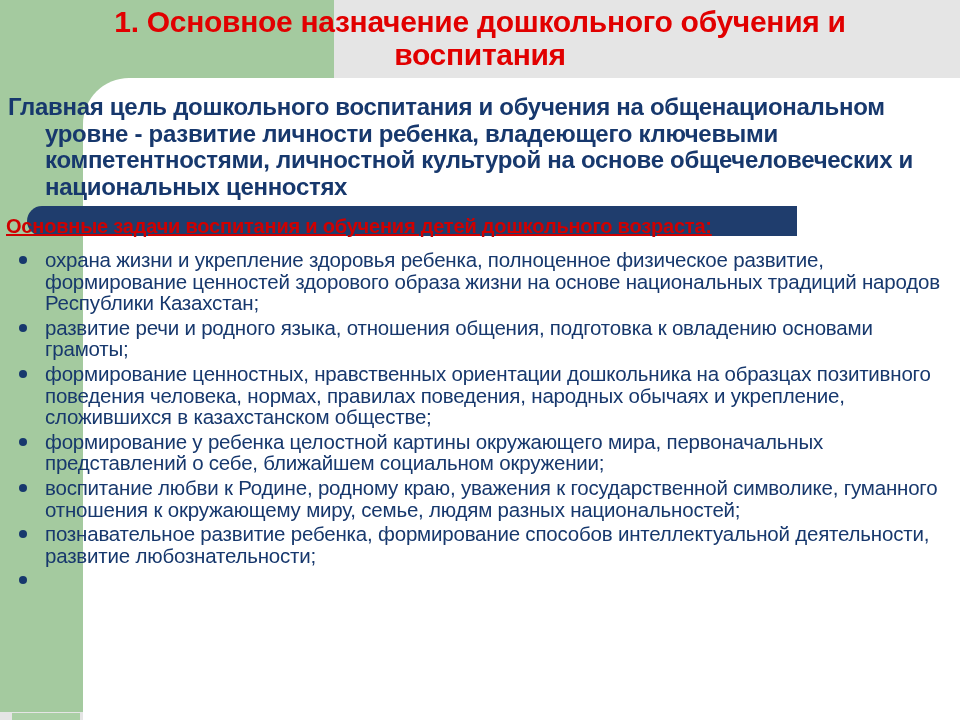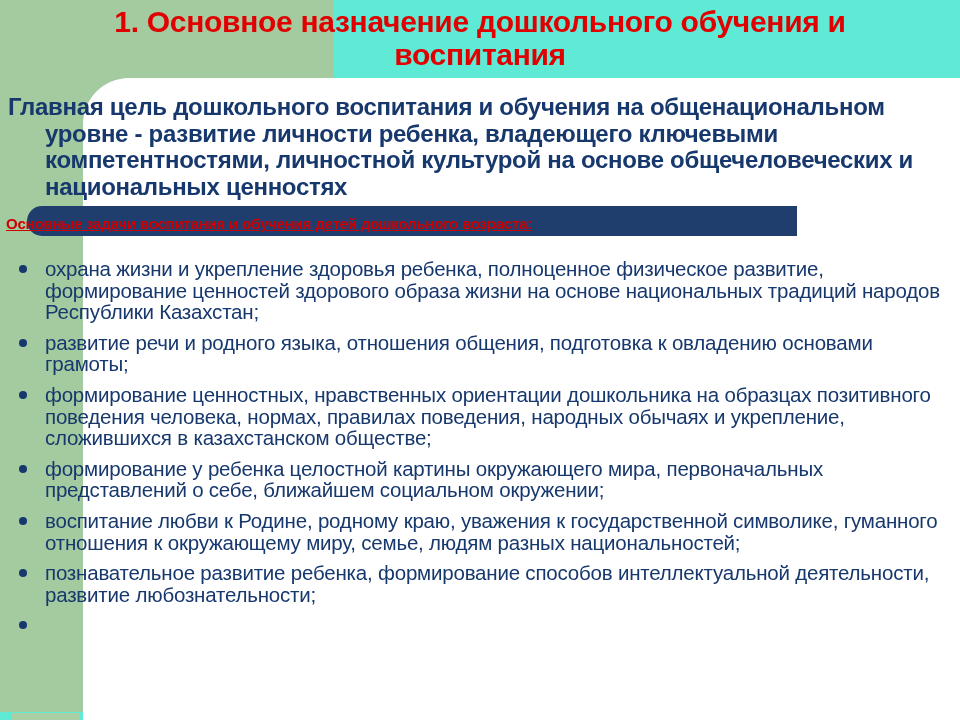--- a/index.html
+++ b/index.html
@@ -1,17 +1,17 @@
 <!DOCTYPE html>
 <html style="--sage-green: #a4ca9f; --sage-shadow: #aacfa5; --navy-bar: #1f3d6d; --title-red: #e10000; --caption-red: #cf0000; --text-blue: #17386d;"><head>
 <meta charset="utf-8">
 <style>
   html,body{margin:0;padding:0;background:#ffffff;}
   .slide{
-    position:relative;width:960px;height:720px;overflow:hidden;background:#5eead4;
+    position:relative;width:960px;height:720px;overflow:hidden;background:#e5e5e5;
     font-family:"Liberation Sans", sans-serif;
   }
   
   .green-band{position:absolute;left:0;top:0;width:334px;height:80px;background:var(--sage-green,#a4ca9f);}
   .green-col{position:absolute;left:0;top:0;width:123px;height:712px;background:var(--sage-green,#a4ca9f);}
   .green-strip{position:absolute;left:12px;top:713px;width:68px;height:7px;background:var(--sage-shadow,#aacfa5);}
   .content-box{
     position:absolute;left:83px;top:78px;width:877px;height:642px;background:#ffffff;
     border-top-left-radius:46px;
   }
@@ -27,29 +27,29 @@
     color:var(--text-blue,#17386d);font-size:24px;font-weight:bold;line-height:26.5px;
     padding-left:37px;text-indent:-37px;letter-spacing:-0.3px;
   }
   
   .navy-bar{
     position:absolute;left:27px;top:206px;width:770px;height:30px;
     background:var(--navy-bar,#1f3d6d);border-radius:15px 0 0 15px;
   }
   .caption{
     position:absolute;left:6px;top:215px;
-    color:var(--caption-red,#cf0000);font-size:15px;font-weight:bold;
+    color:var(--caption-red,#cf0000);font-size:20px;font-weight:bold;
     text-decoration:underline;letter-spacing:-0.2px;white-space:nowrap;
   }
   
   ul.bullets{
     position:absolute;left:0;top:249px;width:940px;margin:0;padding:0;list-style:none;
   }
   ul.bullets li{
-    position:relative;padding-left:45px;margin:9px 0 3px 0;
+    position:relative;padding-left:45px;margin:0 0 3px 0;
     color:var(--text-blue,#17386d);font-size:20.5px;line-height:21.6px;letter-spacing:-0.2px;
   }
   ul.bullets .dot{
     position:absolute;left:19px;top:7px;width:8px;height:8px;border-radius:50%;
     background:var(--text-blue,#17386d);
   }
 </style>
 </head>
 <body>
 

